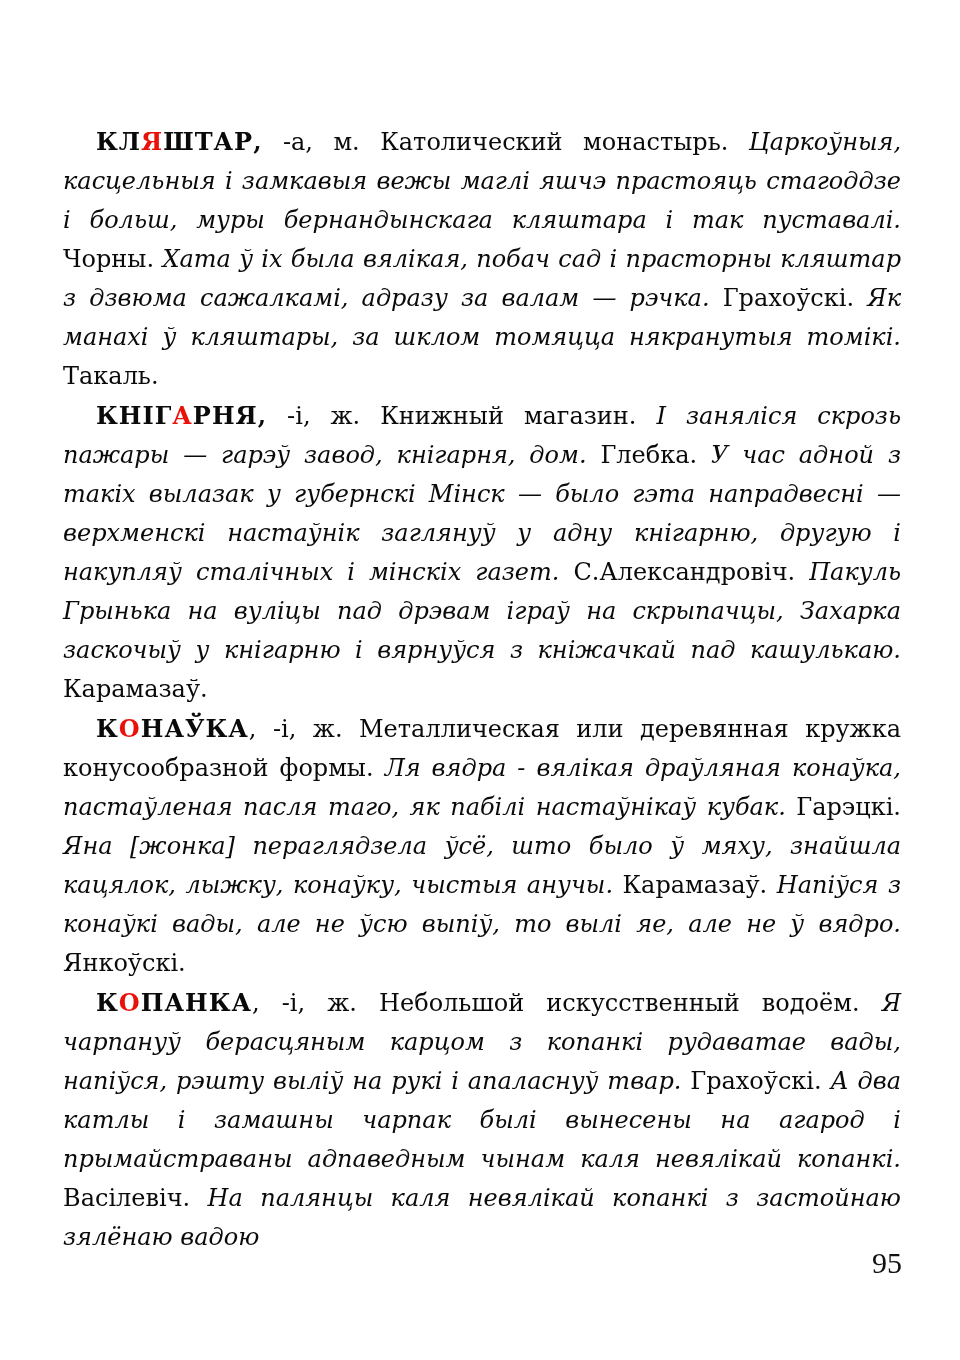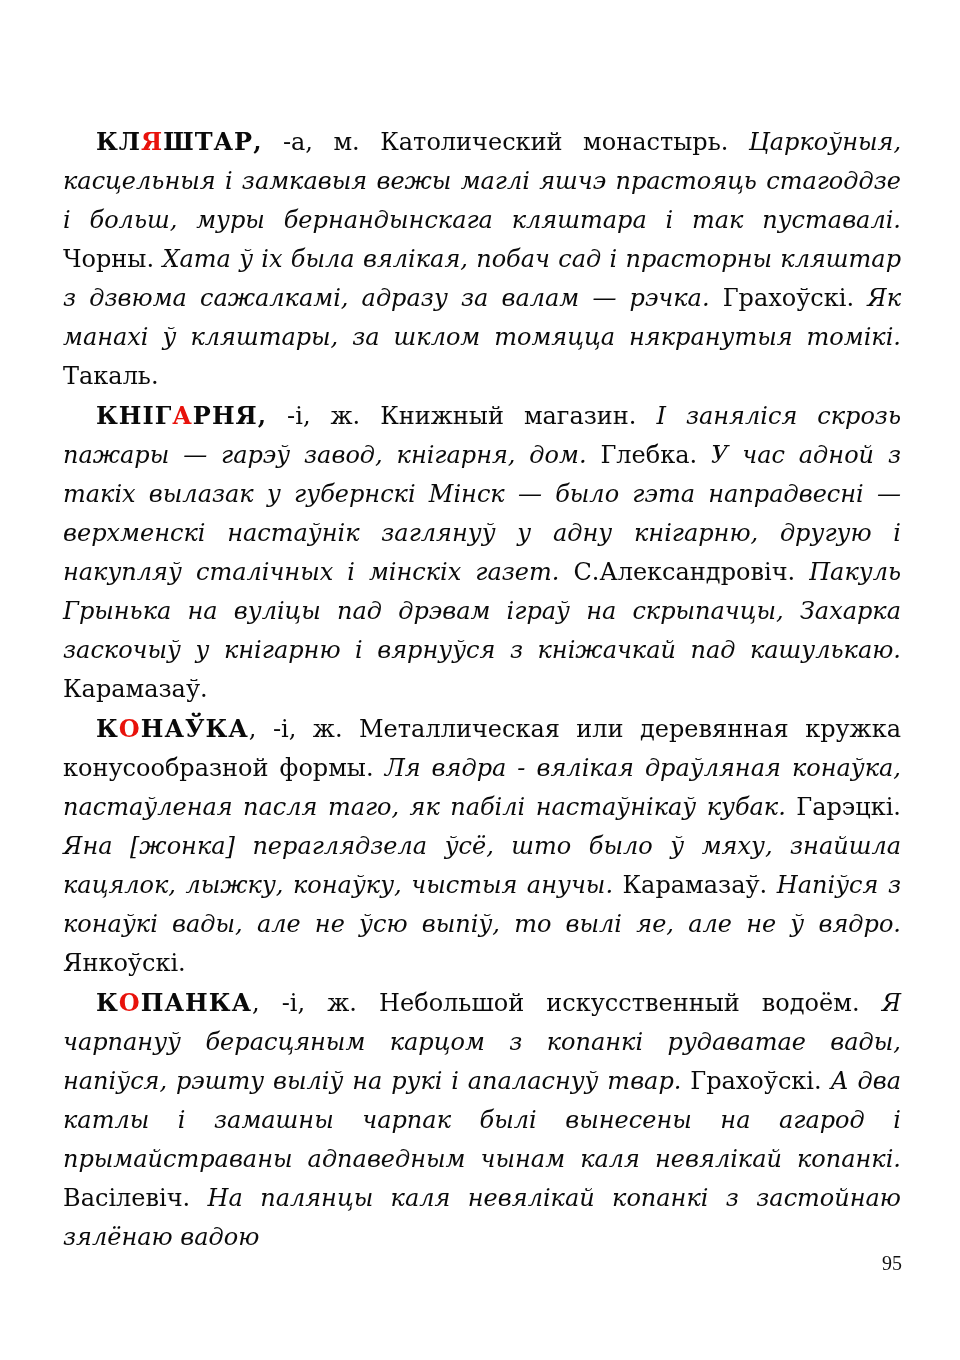--- a/index.html
+++ b/index.html
@@ -40,21 +40,21 @@
   .grammar, .definition, .author {
     font-style: normal;
   }
   .quote {
     font-style: italic;
   }
   .page-number {
     position: absolute;
     top: 1245px;
     right: 58px;
-    font-size: 20px;
+    font-size: 30px;
     line-height: 36px;
     font-family: "Liberation Serif", "DejaVu Serif", serif;
     color: #111111;
   }
 </style>
 </head>
 <body>
 
 <div class="page">
   <div class="text-block" id="entries">

